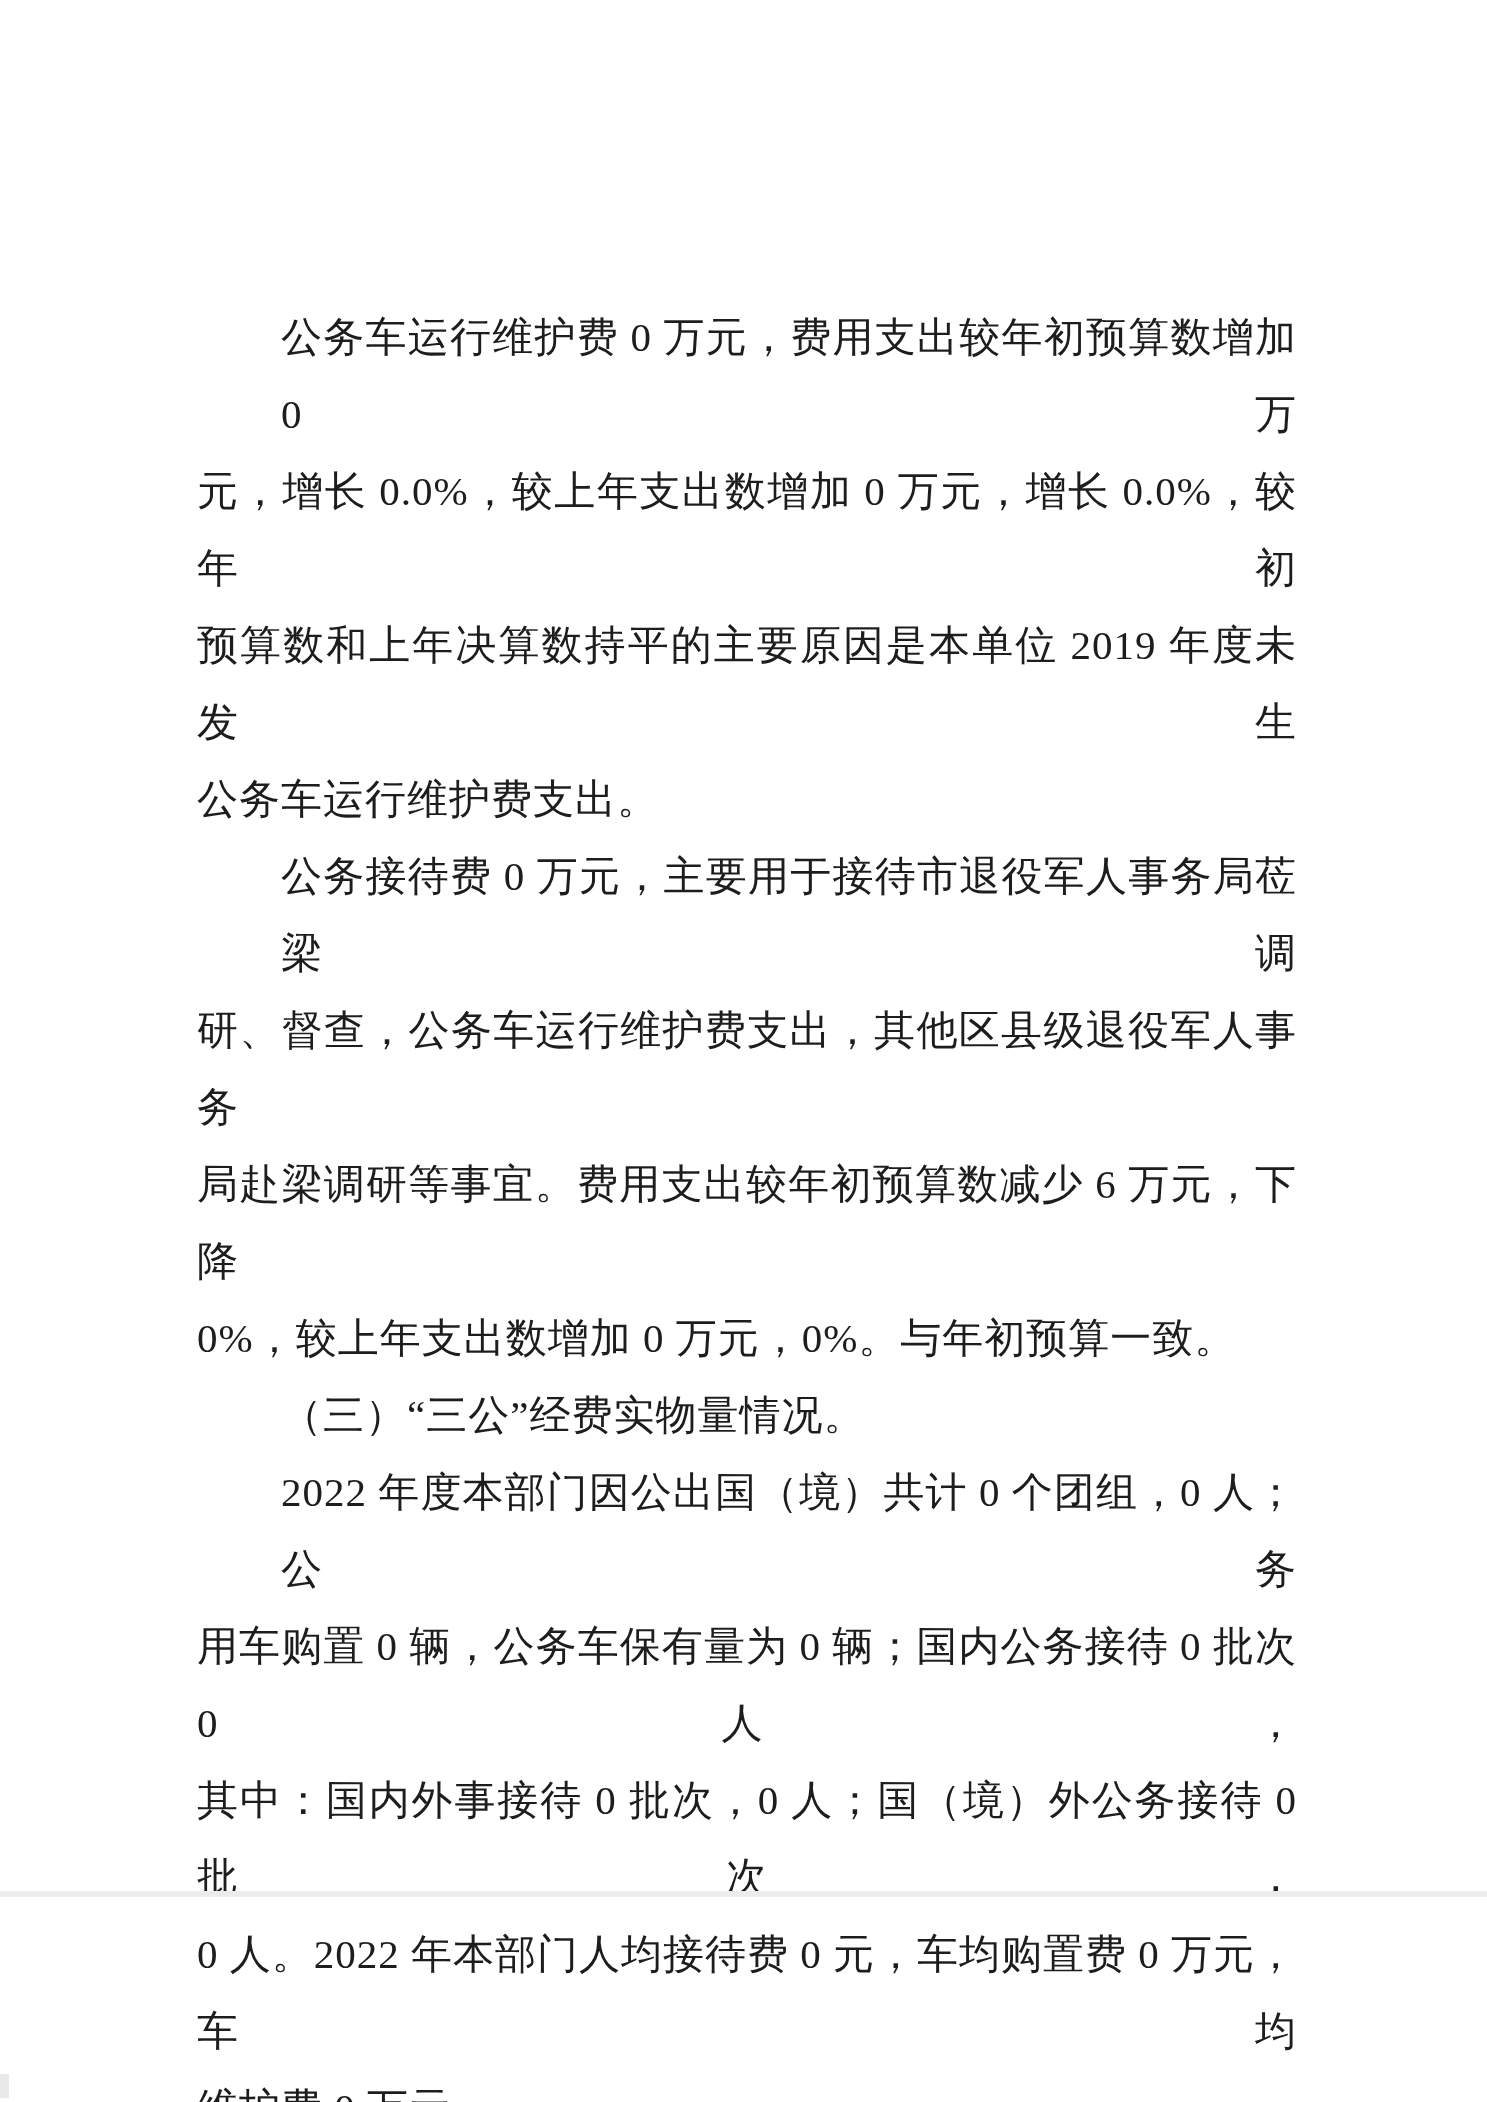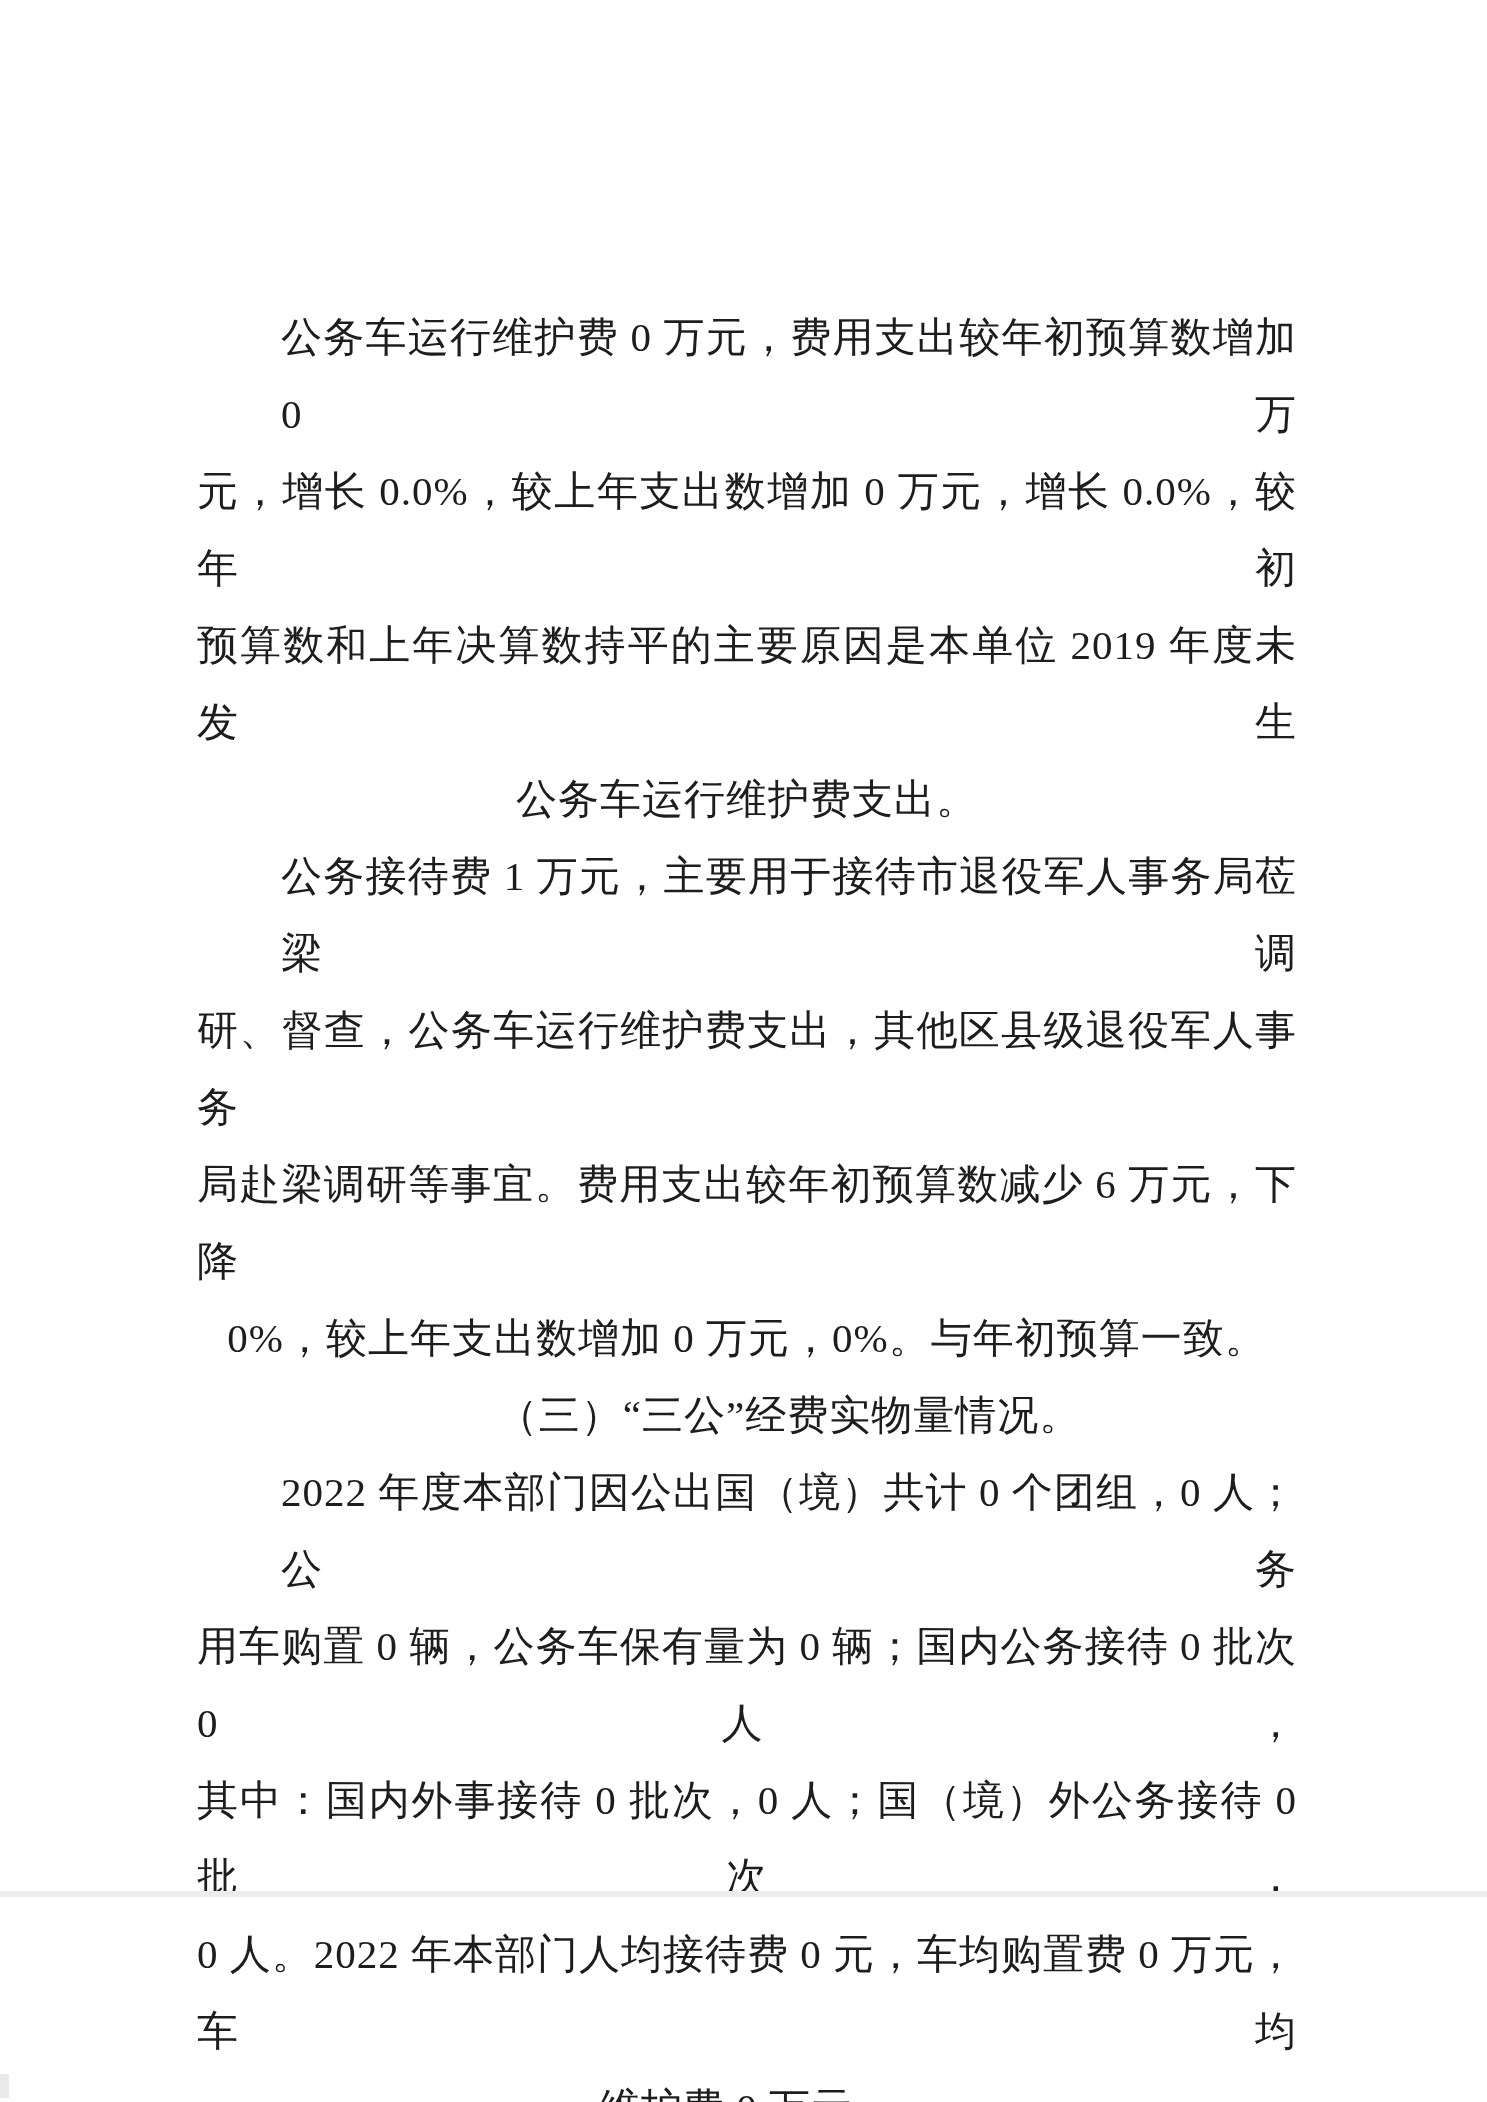--- a/index.html
+++ b/index.html
@@ -22,21 +22,21 @@
     top: 283px;
     width: 1100px;
     font-size: 41px;
     line-height: 77px;
     color: #1d1d1d;
     letter-spacing: 1px;
   }
   .line {
     min-height: 77px;
     white-space: pre-wrap;
-    text-align: center;
+    text-align: left;
   }
   .indent {
     padding-left: 84px;
   }
   .fill {
     text-align: justify;
     text-align-last: justify;
   }
   .artifact-rule {
     position: absolute;
@@ -58,21 +58,21 @@
 </head>
 <body>
 
 <div class="page">
 
   <div class="text-block">
     <div class="line indent fill">公务车运行维护费 0 万元，费用支出较年初预算数增加 0 万</div>
     <div class="line fill">元，增长 0.0%，较上年支出数增加 0 万元，增长 0.0%，较年初</div>
     <div class="line fill">预算数和上年决算数持平的主要原因是本单位 2019 年度未发生</div>
     <div class="line">公务车运行维护费支出。</div>
-    <div class="line indent fill">公务接待费 1 万元，主要用于接待市退役军人事务局莅梁调</div>
+    <div class="line indent fill">公务接待费 0 万元，主要用于接待市退役军人事务局莅梁调</div>
     <div class="line fill">研、督查，公务车运行维护费支出，其他区县级退役军人事务</div>
     <div class="line fill">局赴梁调研等事宜。费用支出较年初预算数减少 6 万元，下降</div>
     <div class="line">0%，较上年支出数增加 0 万元，0%。与年初预算一致。</div>
     <div class="line indent">（三）“三公”经费实物量情况。</div>
     <div class="line indent fill">2022 年度本部门因公出国（境）共计 0 个团组，0 人；公务</div>
     <div class="line fill">用车购置 0 辆，公务车保有量为 0 辆；国内公务接待 0 批次 0 人，</div>
     <div class="line fill">其中：国内外事接待 0 批次，0 人；国（境）外公务接待 0 批次，</div>
     <div class="line fill">0 人。2022 年本部门人均接待费 0 元，车均购置费 0 万元，车均</div>
     <div class="line">维护费 0 万元。</div>
 

